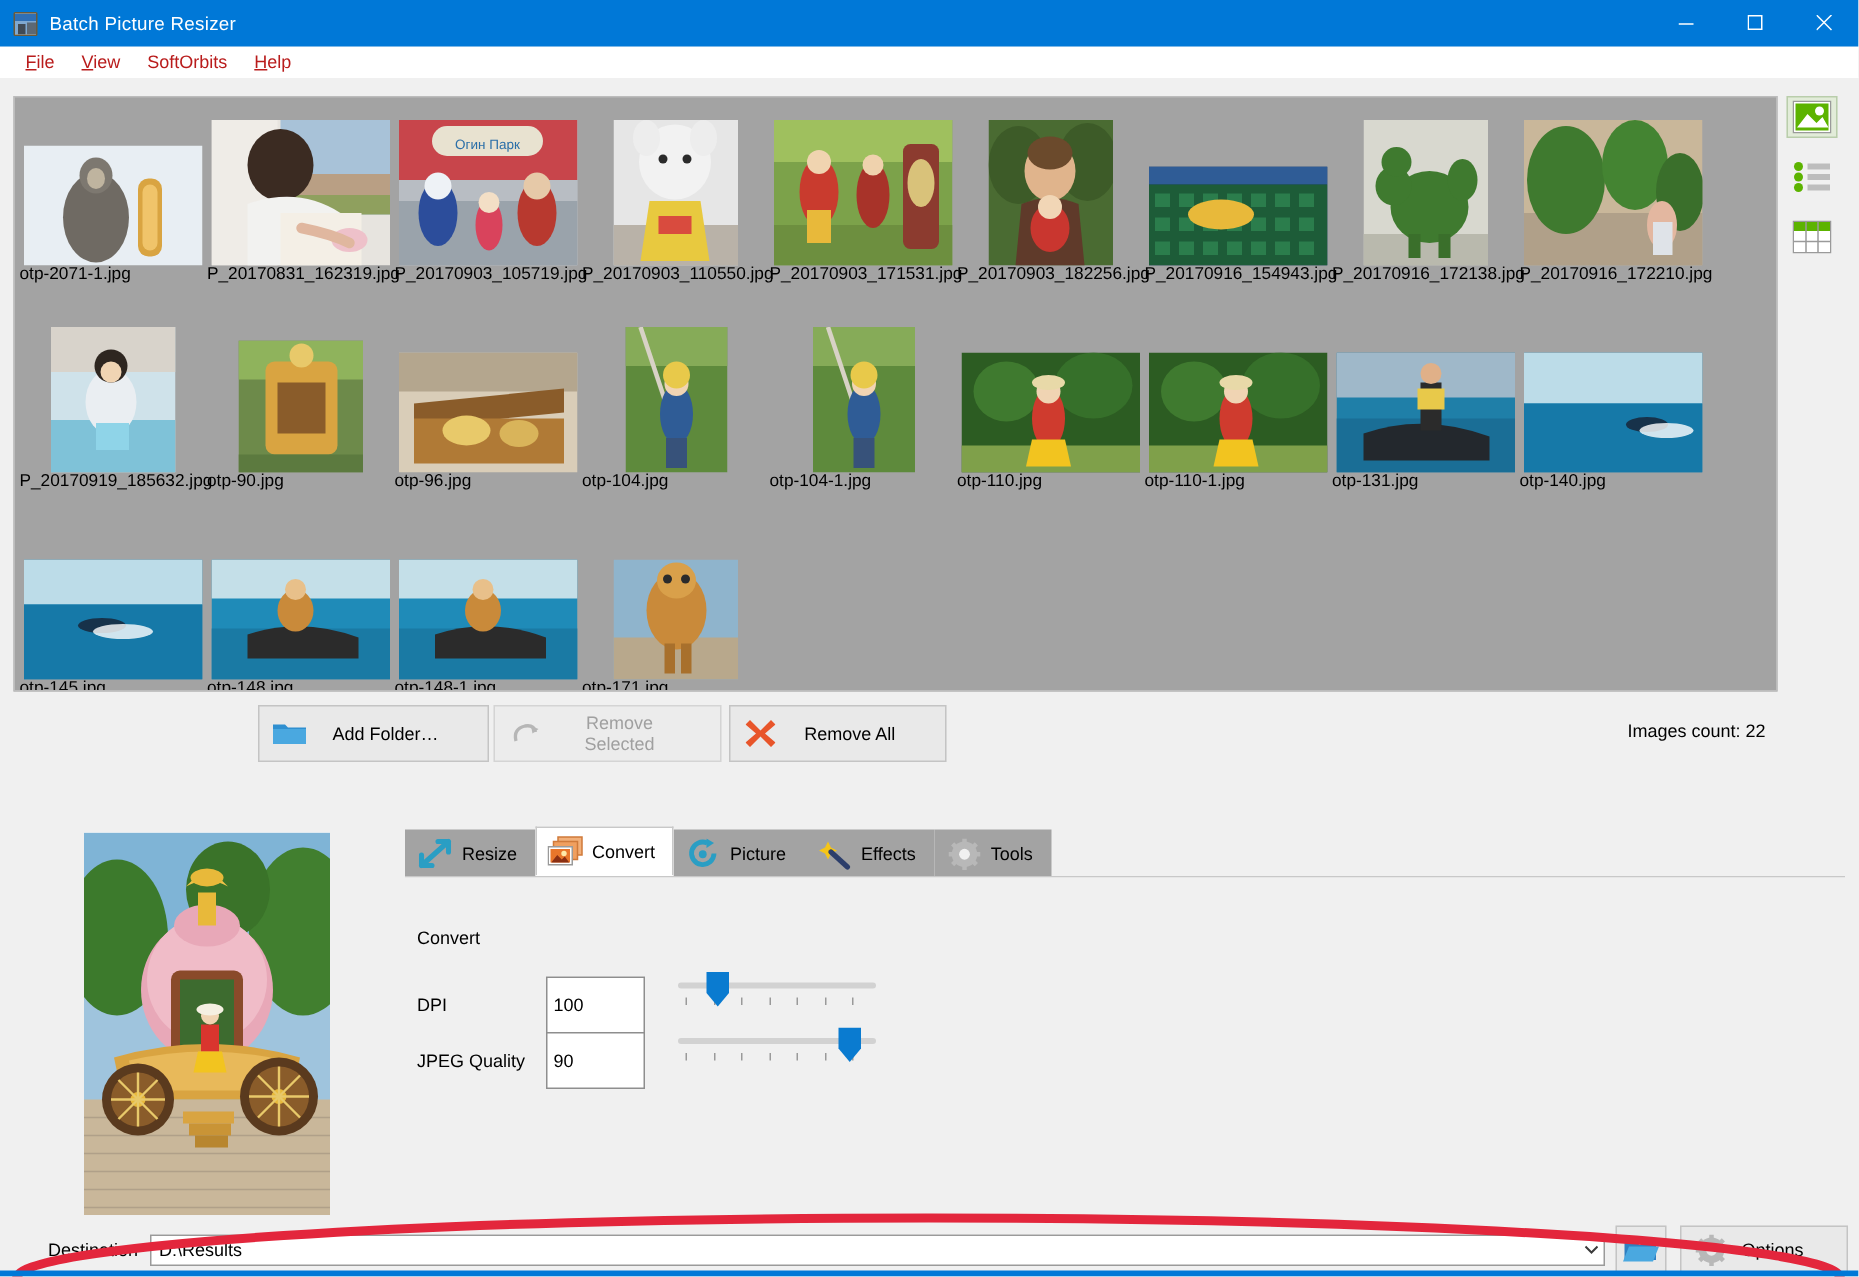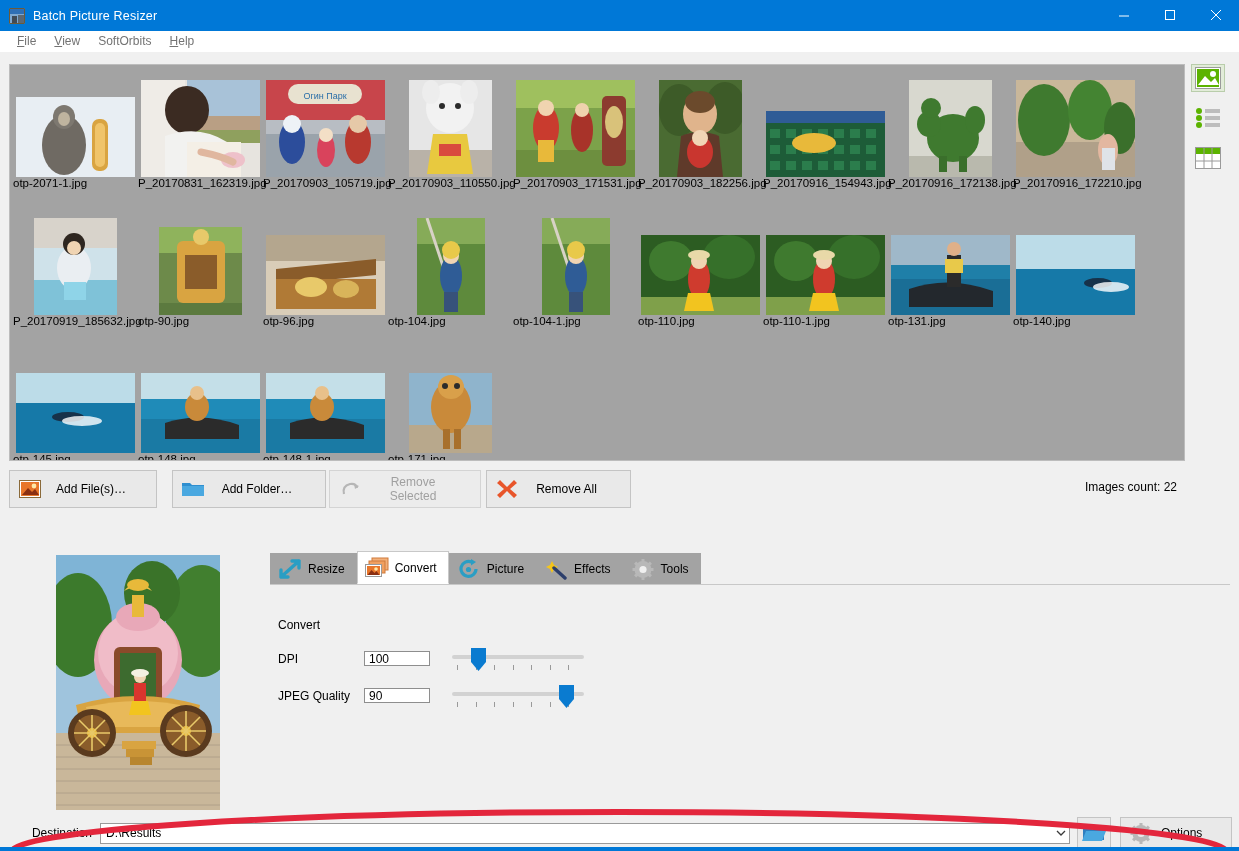--- a/index.html
+++ b/index.html
@@ -29,21 +29,21 @@
   .ti-b{left:0;top:5px;width:16px;height:9px;background:#7fa8d0;}
   .ti-c{left:2px;top:7px;width:5px;height:7px;background:#404a55;}
   .ti-d{left:8px;top:6px;width:6px;height:8px;background:#5c6874;}
   .title-text{font-size:12.5px;letter-spacing:.2px;}
   .win-controls{position:absolute;right:0;top:0;height:31px;display:flex;}
   .win-btn{width:46px;height:31px;display:flex;align-items:center;justify-content:center;}
   .win-btn svg{display:block;}
 
   
   .menubar{height:21px;background:#fff;display:flex;align-items:center;padding-left:8px;border-bottom:1px solid #fff;}
-  .menu-item{padding:2px 9px;font-size:12px;color:#737373;}
+  .menu-item{padding:2px 9px;font-size:12px;color:#b91c1c;}
   .menu-item u{text-decoration:underline;}
 
   
   .content{position:absolute;left:0;top:52px;right:0;bottom:0;background:#f0f0f0;}
 
   
   .thumbs-pane{
     position:absolute;left:9px;top:12px;width:1176px;height:397px;
     background:#a3a3a3;border:1px solid #bcbcbc;overflow:hidden;
   }
@@ -90,21 +90,21 @@
   .tabbody{position:relative;height:214px;background:#f0f0f0;}
   .frow{position:absolute;display:flex;align-items:center;}
   .flabel{font-size:12px;color:#000;}
   .combo{
     height:20px;border:1px solid #9a9a9a;background:#e9e9e9;display:flex;align-items:center;
     font-size:12px;padding:0 2px 0 4px;position:relative;
   }
   .combo .inner{outline:1px dotted #2b2b2b;flex:1;height:16px;display:flex;align-items:center;padding-left:3px;}
   .combo .arrow{width:18px;display:flex;align-items:center;justify-content:center;}
   .txtfield{
-    height:15px;border:1px solid #8e8e8e;background:#fff;font-size:12px;
+    height:38px;border:1px solid #8e8e8e;background:#fff;font-size:12px;
     display:flex;align-items:center;padding-left:4px;
   }
   .slider{position:relative;height:30px;}
   .slider .track{position:absolute;left:0;top:8px;height:4px;width:100%;background:#d2d2d2;border-radius:2px;}
   .slider .ticks{position:absolute;left:0;top:18px;width:100%;height:6px;}
   .slider .ticks i{position:absolute;top:0;width:1px;height:5px;background:#9a9a9a;}
   .thumbpin{position:absolute;top:1px;width:17px;height:24px;}
 
   
   .destrow{position:absolute;left:10px;top:770px;width:1060px;height:22px;display:flex;align-items:center;}
@@ -498,31 +498,20 @@
         <rect x="0.5" y="0.5" width="25" height="21" fill="#ffffff" stroke="#9a9a9a"></rect>
         <rect x="1" y="1" width="24" height="6" fill="#5cb300"></rect>
         <line x1="9" y1="1" x2="9" y2="21" stroke="#9a9a9a"></line>
         <line x1="17" y1="1" x2="17" y2="21" stroke="#9a9a9a"></line>
         <line x1="1" y1="14" x2="25" y2="14" stroke="#9a9a9a"></line>
       </svg>
     </div>
   </div>
 
   <div class="filebar">
-    <div class="fbtn" style="left:0;width:148px;">
-      <div class="ico">
-        <svg width="22" height="18" viewBox="0 0 22 18">
-          <rect x="0.5" y="0.5" width="21" height="17" fill="#ffffff" stroke="#8a6a3a"></rect>
-          <rect x="2" y="2" width="18" height="14" fill="#e8762a"></rect>
-          <circle cx="15" cy="6" r="2.4" fill="#ffe9a8"></circle>
-          <path d="M3 15 l6 -7 l4 4 l3 -3 l4 6 Z" fill="#8a2f12"></path>
-        </svg>
-      </div>
-      <div class="lbl">Add File(s)…</div>
-    </div>
     <div class="fbtn" style="left:163px;width:154px;">
       <div class="ico">
         <svg width="24" height="18" viewBox="0 0 24 18">
           <path d="M1 3 h8 l2 2 h12 v11 h-22 Z" fill="#2f8fd0"></path>
           <path d="M1 6 h22 v10 h-22 Z" fill="#4aa8e0"></path>
         </svg>
       </div>
       <div class="lbl">Add Folder…</div>
     </div>
     <div class="fbtn disabled" style="left:320px;width:152px;">

